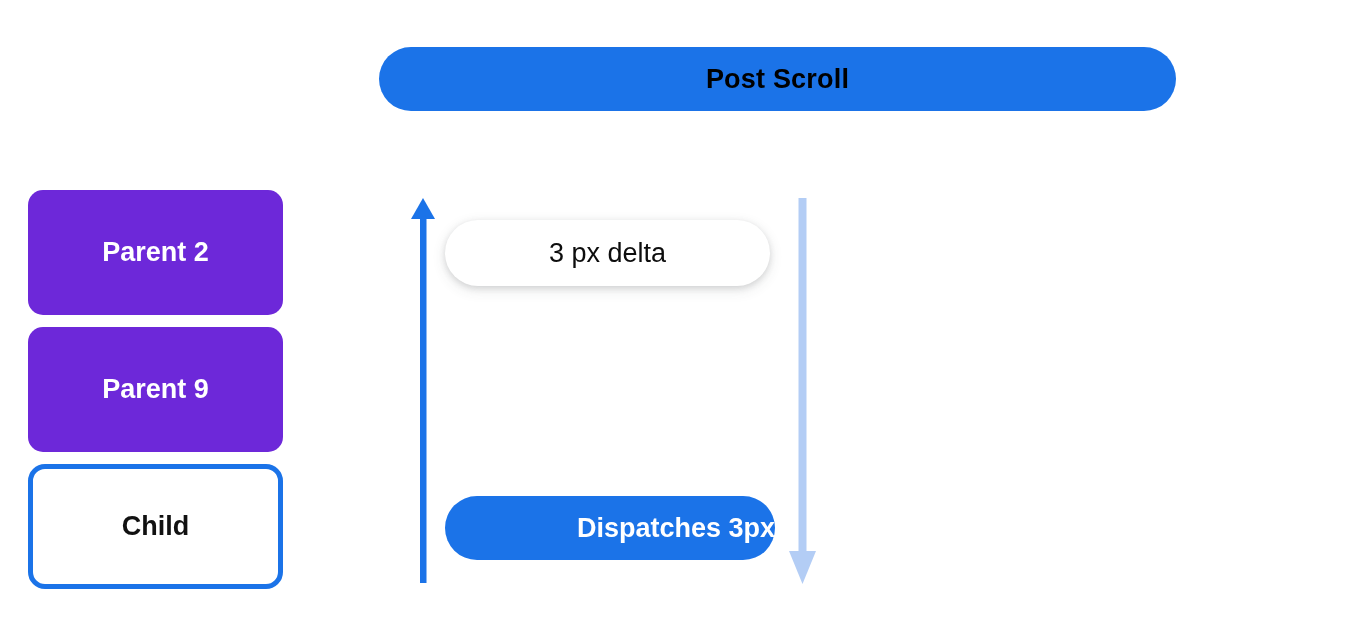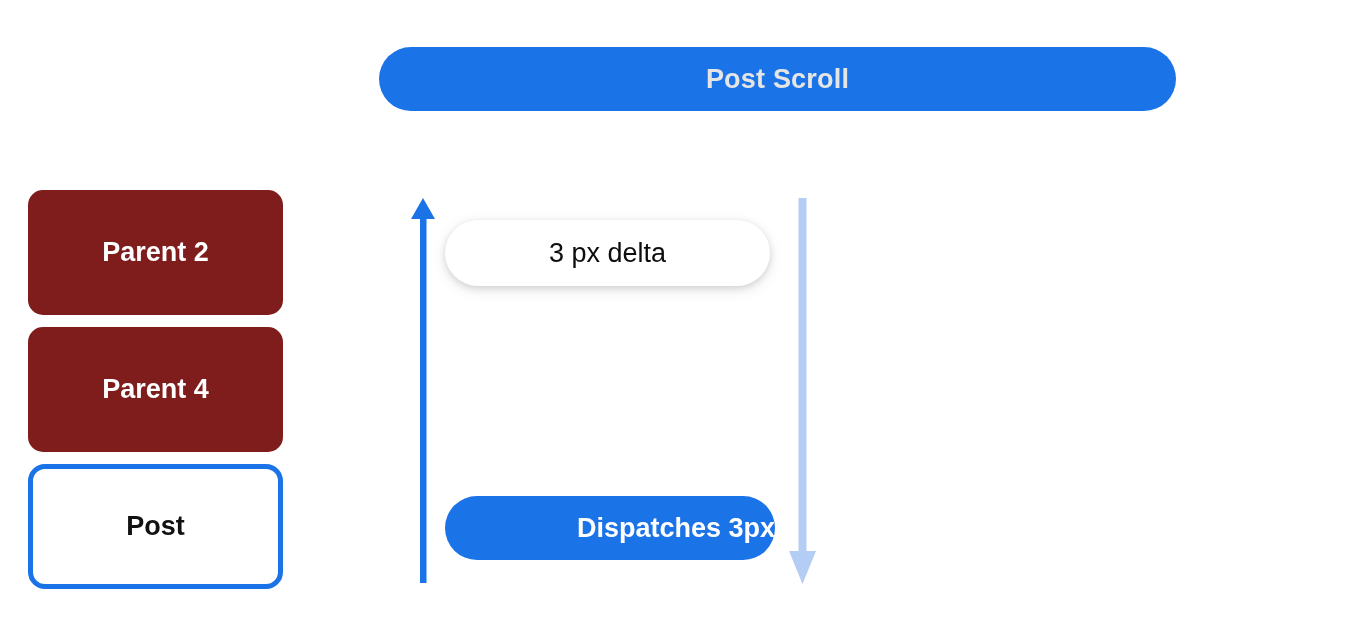--- a/index.html
+++ b/index.html
@@ -25,21 +25,21 @@
     top: 47px;
     width: 797px;
     height: 64px;
     background: #1b73e8;
     border-radius: 32px;
     display: flex;
     align-items: center;
     justify-content: center;
   }
   .header-pill .label {
-    color: #e5e5e5;
+    color: #000000;
     font-size: 27px;
     font-weight: bold;
     letter-spacing: 0.2px;
     line-height: 1;
   }
 
   
   .stack {
     position: absolute;
     left: 28px;
@@ -53,21 +53,21 @@
     display: flex;
     align-items: center;
     justify-content: center;
     box-sizing: border-box;
     margin-bottom: 12px;
   }
   .stack-box:last-child {
     margin-bottom: 0;
   }
   .stack-box.filled {
-    background: #7f1d1d;
+    background: #6d28d9;
     border: 0;
   }
   .stack-box.filled .box-label {
     color: #ffffff;
     font-size: 27px;
     font-weight: bold;
   }
   .stack-box.outlined {
     background: #ffffff;
     border: 5px solid #1b73e8;
@@ -129,24 +129,24 @@
 
   <div class="header-pill">
     <span class="label">Post Scroll</span>
   </div>
 
   <div class="stack">
     <div class="stack-box filled">
       <span class="box-label">Parent 2</span>
     </div>
     <div class="stack-box filled">
-      <span class="box-label">Parent 4</span>
+      <span class="box-label">Parent 9</span>
     </div>
     <div class="stack-box outlined">
-      <span class="box-label">Post</span>
+      <span class="box-label">Child</span>
     </div>
   </div>
 
   <svg class="arrow" style="left:405px; top:192px;" width="40" height="398" viewBox="0 0 40 398">
     <polygon points="18,6 30,27 6,27" fill="#1b73e8"></polygon>
     <rect x="15" y="25" width="6.5" height="366" fill="#1b73e8"></rect>
   </svg>
 
   <svg class="arrow" style="left:785px; top:194px;" width="40" height="398" viewBox="0 0 40 398">
     <rect x="13.5" y="4" width="8" height="355" fill="#b3cdf5"></rect>

